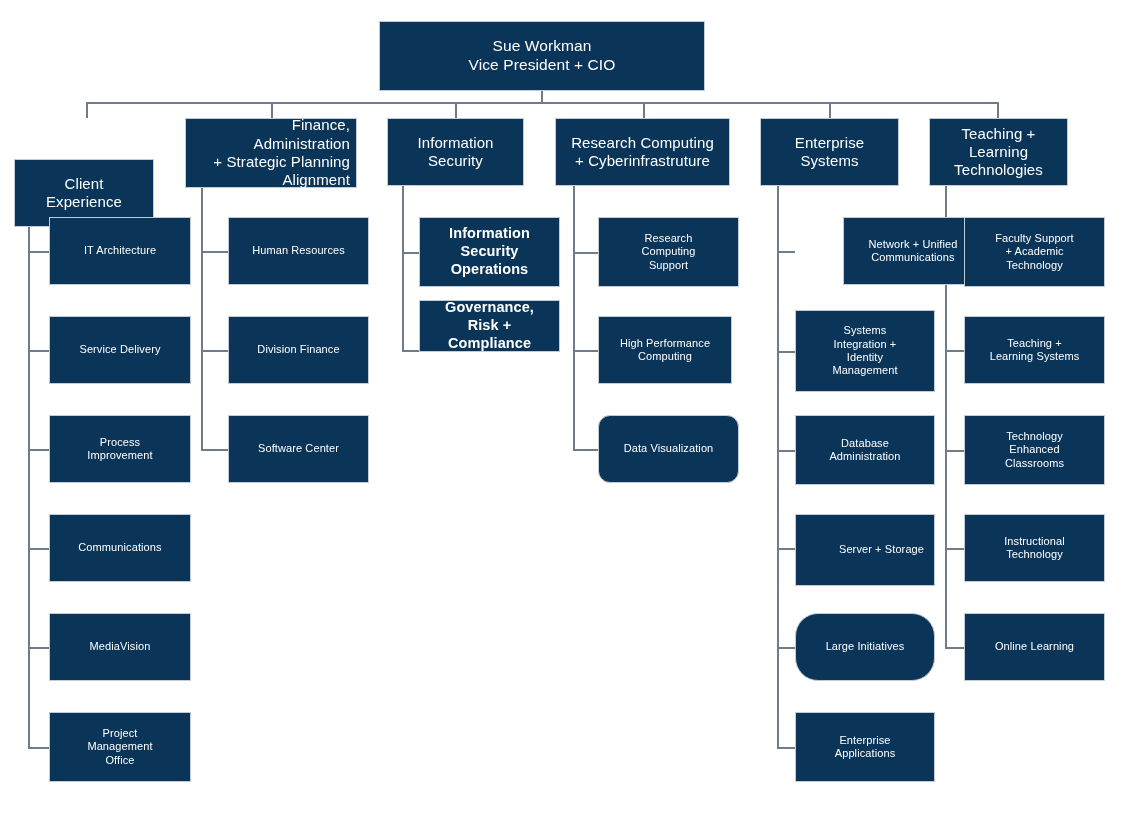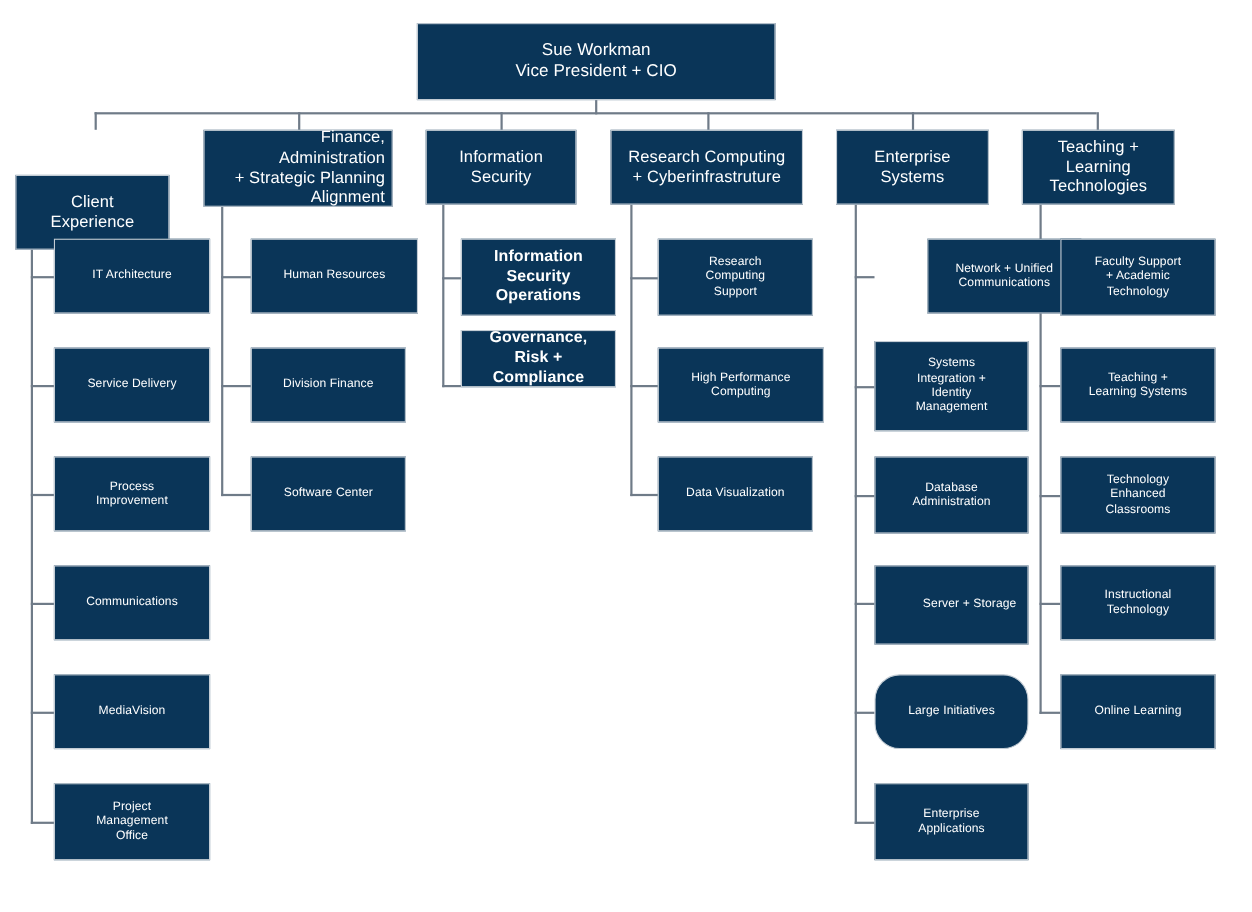--- a/index.html
+++ b/index.html
@@ -108,38 +108,38 @@
       <div class="node unit" style="left: 49px; top: 415px; width: 142px; height: 68px;">Process
 Improvement</div>
       <div class="node unit" style="left: 49px; top: 514px; width: 142px; height: 68px;">Communications</div>
       <div class="node unit" style="left: 49px; top: 613px; width: 142px; height: 68px;">MediaVision</div>
       <div class="node unit" style="left: 49px; top: 712px; width: 142px; height: 70px;">Project
 Management
 Office</div>
       <div class="node division" style="left: 185px; top: 118px; width: 172px; height: 70px; text-align: right;">Finance, Administration
 + Strategic Planning
 Alignment</div>
-      <div class="node unit" style="left: 228px; top: 217px; width: 152px; height: 68px;">Human Resources</div>
+      <div class="node unit" style="left: 228px; top: 217px; width: 141px; height: 68px;">Human Resources</div>
       <div class="node unit" style="left: 228px; top: 316px; width: 141px; height: 68px;">Division Finance</div>
       <div class="node unit" style="left: 228px; top: 415px; width: 141px; height: 68px;">Software Center</div>
       <div class="node division" style="left: 387px; top: 118px; width: 137px; height: 68px;">Information
 Security</div>
       <div class="node unit bold" style="left: 419px; top: 217px; width: 141px; height: 70px;">Information
 Security
 Operations</div>
       <div class="node unit bold" style="left: 419px; top: 300px; width: 141px; height: 52px;">Governance,
 Risk + Compliance</div>
       <div class="node division" style="left: 555px; top: 118px; width: 175px; height: 68px;">Research Computing
 + Cyberinfrastruture</div>
       <div class="node unit" style="left: 598px; top: 217px; width: 141px; height: 70px;">Research
 Computing
 Support</div>
-      <div class="node unit" style="left: 598px; top: 316px; width: 151px; height: 68px;">High Performance
+      <div class="node unit" style="left: 598px; top: 316px; width: 134px; height: 68px;">High Performance
 Computing</div>
-      <div class="node unit" style="left: 598px; top: 415px; width: 141px; height: 68px;">Data Visualization</div>
+      <div class="node unit" style="left: 598px; top: 415px; width: 141px; height: 68px; border-radius: 12px;">Data Visualization</div>
       <div class="node division" style="left: 760px; top: 118px; width: 139px; height: 68px;">Enterprise
 Systems</div>
       <div class="node unit" style="left: 795px; top: 217px; width: 140px; height: 68px; margin-left: 48px;">Network + Unified
 Communications</div>
       <div class="node unit" style="left: 795px; top: 310px; width: 140px; height: 82px;">Systems
 Integration +
 Identity
 Management</div>
       <div class="node unit" style="left: 795px; top: 415px; width: 140px; height: 70px;">Database
 Administration</div>

